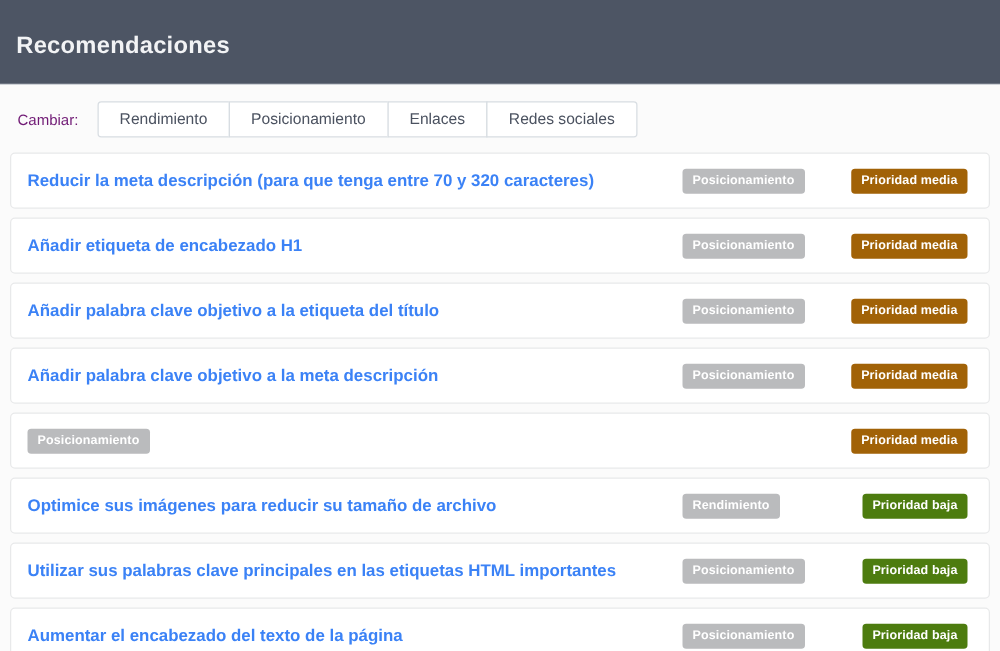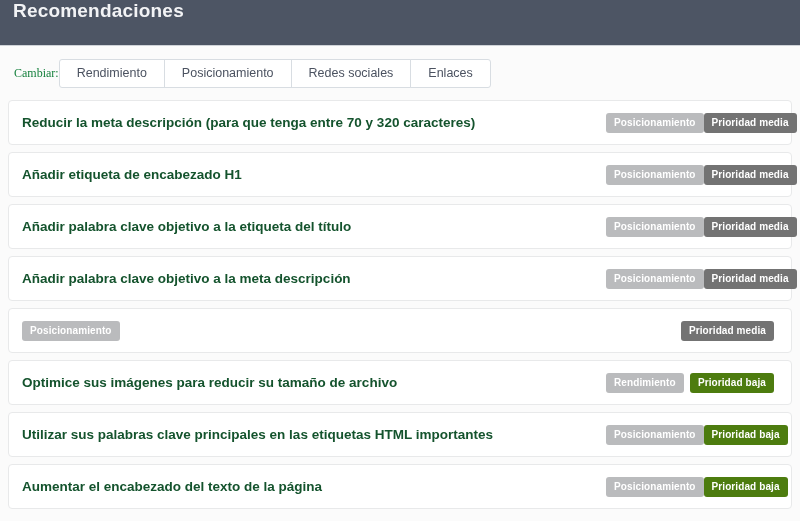--- a/index.html
+++ b/index.html
@@ -4,43 +4,43 @@
 <style>
   * { margin: 0; padding: 0; box-sizing: border-box; }
   html, body { width: 800px; height: 521px; }
   body {
     font-family: "Liberation Sans", "DejaVu Sans", sans-serif;
     background: #fbfbfb;
     overflow: hidden;
   }
   
   .page-header {
-    height: 46px;
+    height: 68px;
     background: #4d5564;
     display: flex;
-    align-items: flex-start;
-    padding: 0 14px 2px 13px;
+    align-items: center;
+    padding: 8px 14px 2px 13px;
     border-bottom: 1px solid #cfd3d8;
   }
   .page-header h1 {
     color: #f2f3f5;
     font-size: 19px;
     font-weight: 600;
     letter-spacing: 0.2px;
   }
   
   .filter-bar {
     display: flex;
     align-items: center;
     padding: 13px 0 11px 14px;
   }
   .filter-label {
     font-size: 12px;
-    color: #15803d;
-    font-family: Liberation Serif, serif;
+    color: #701a75;
+    margin-right: 15px;
   }
   .filter-group { display: flex; }
   .filter-btn {
     font-family: inherit;
     font-size: 12.5px;
     color: #4b5260;
     background: #ffffff;
     border: 1px solid #d8dde2;
     padding: 6px 17px 7px 17px;
     margin-left: -1px;
@@ -56,62 +56,62 @@
     background: #ffffff;
     border: 1px solid #e8e9ea;
     border-radius: 4px;
     margin-bottom: 7px;
     display: flex;
     align-items: center;
     padding: 0 17px 0 13px;
     cursor: pointer;
   }
   .rec-title {
-    width: 584px;
+    width: 524px;
     flex: none;
     font-size: 13.5px;
     font-weight: 600;
-    color: #14532d;
+    color: #3b82f6;
     white-space: nowrap;
     overflow: hidden;
   }
   .badge {
     display: inline-block;
     font-size: 10px;
     font-weight: 700;
     color: #ffffff;
     padding: 4px 8px 5px 8px;
     border-radius: 3px;
     letter-spacing: 0.1px;
     white-space: nowrap;
   }
   .rec-cat { flex: 1; text-align: left; }
   .badge-cat { background: #babbbd; }
   .rec-prio { flex: none; }
-  .prio-media { background: #737373; }
+  .prio-media { background: #a16207; }
   .prio-baja  { background: #4d7c0f; }
 </style>
 </head>
 <body>
 
 <header class="page-header">
   <h1>Recomendaciones</h1>
 </header>
 
 <div class="filter-bar">
   <span class="filter-label">Cambiar:</span>
   <div class="filter-group">
   <button class="filter-btn">Rendimiento</button>
 
 
   <button class="filter-btn">Posicionamiento</button>
 
+  <button class="filter-btn">Enlaces</button>
+
   <button class="filter-btn">Redes sociales</button>
-
-  <button class="filter-btn">Enlaces</button>
 </div>
 </div>
 
 <div class="rec-list">
   <div class="rec-row">
     <span class="rec-title">Reducir la meta descripción (para que tenga entre 70 y 320 caracteres)</span>
     <span class="rec-cat">
       <span class="badge badge-cat">Posicionamiento</span>
     </span>
     <span class="rec-prio">

